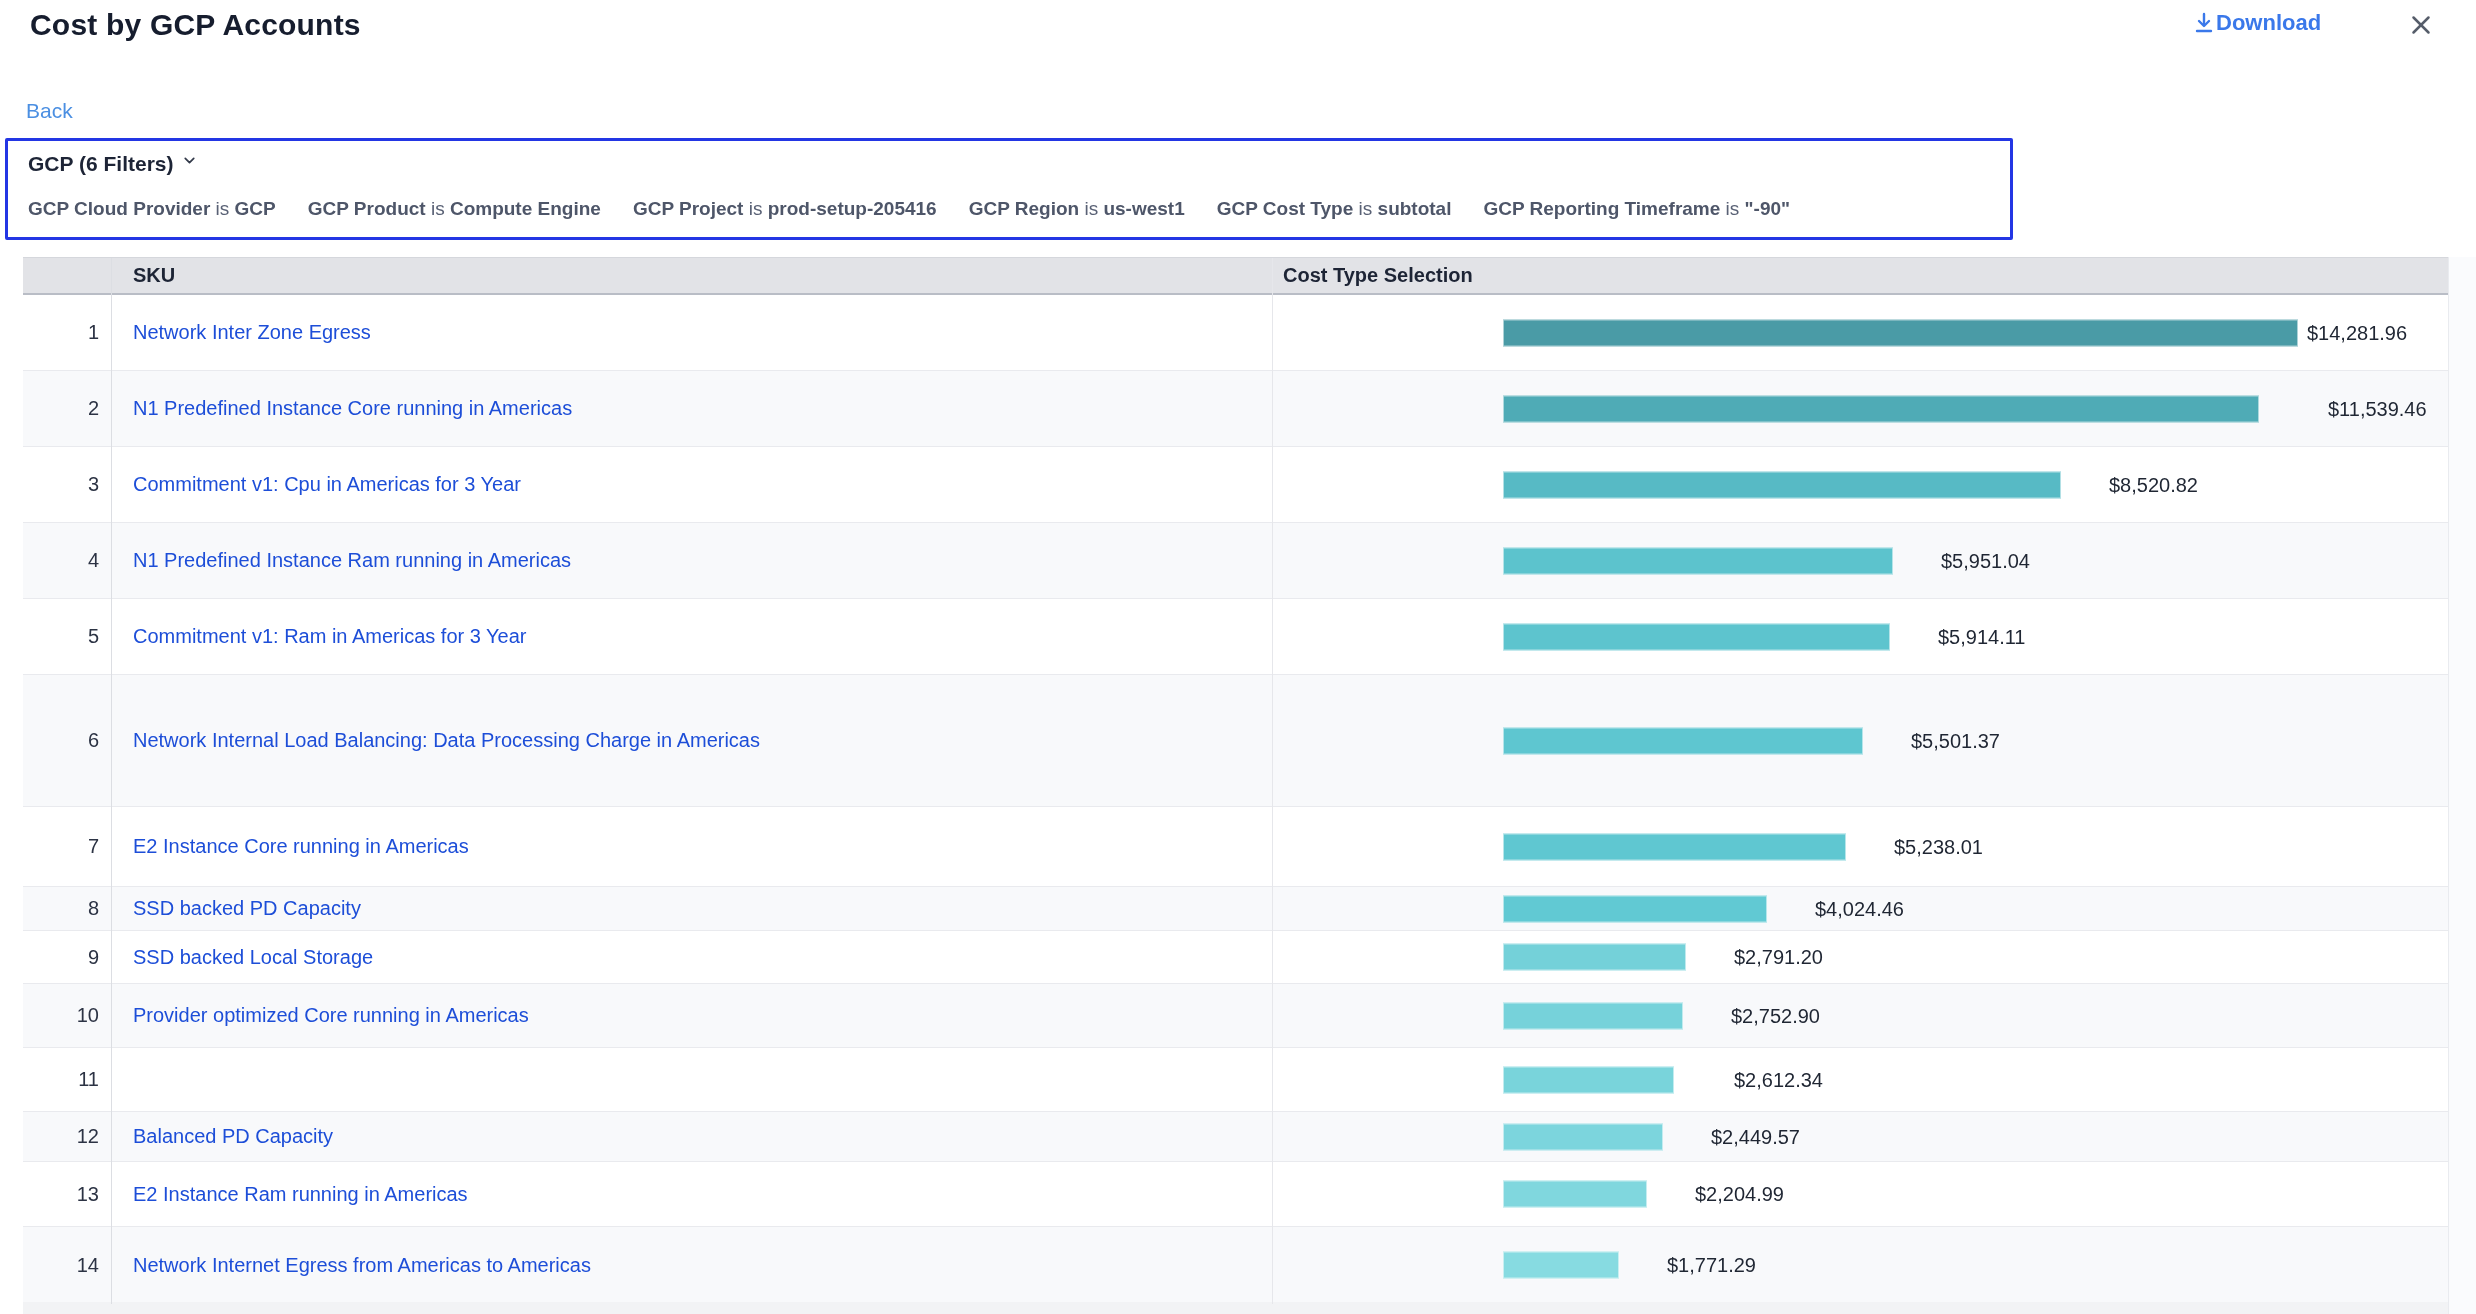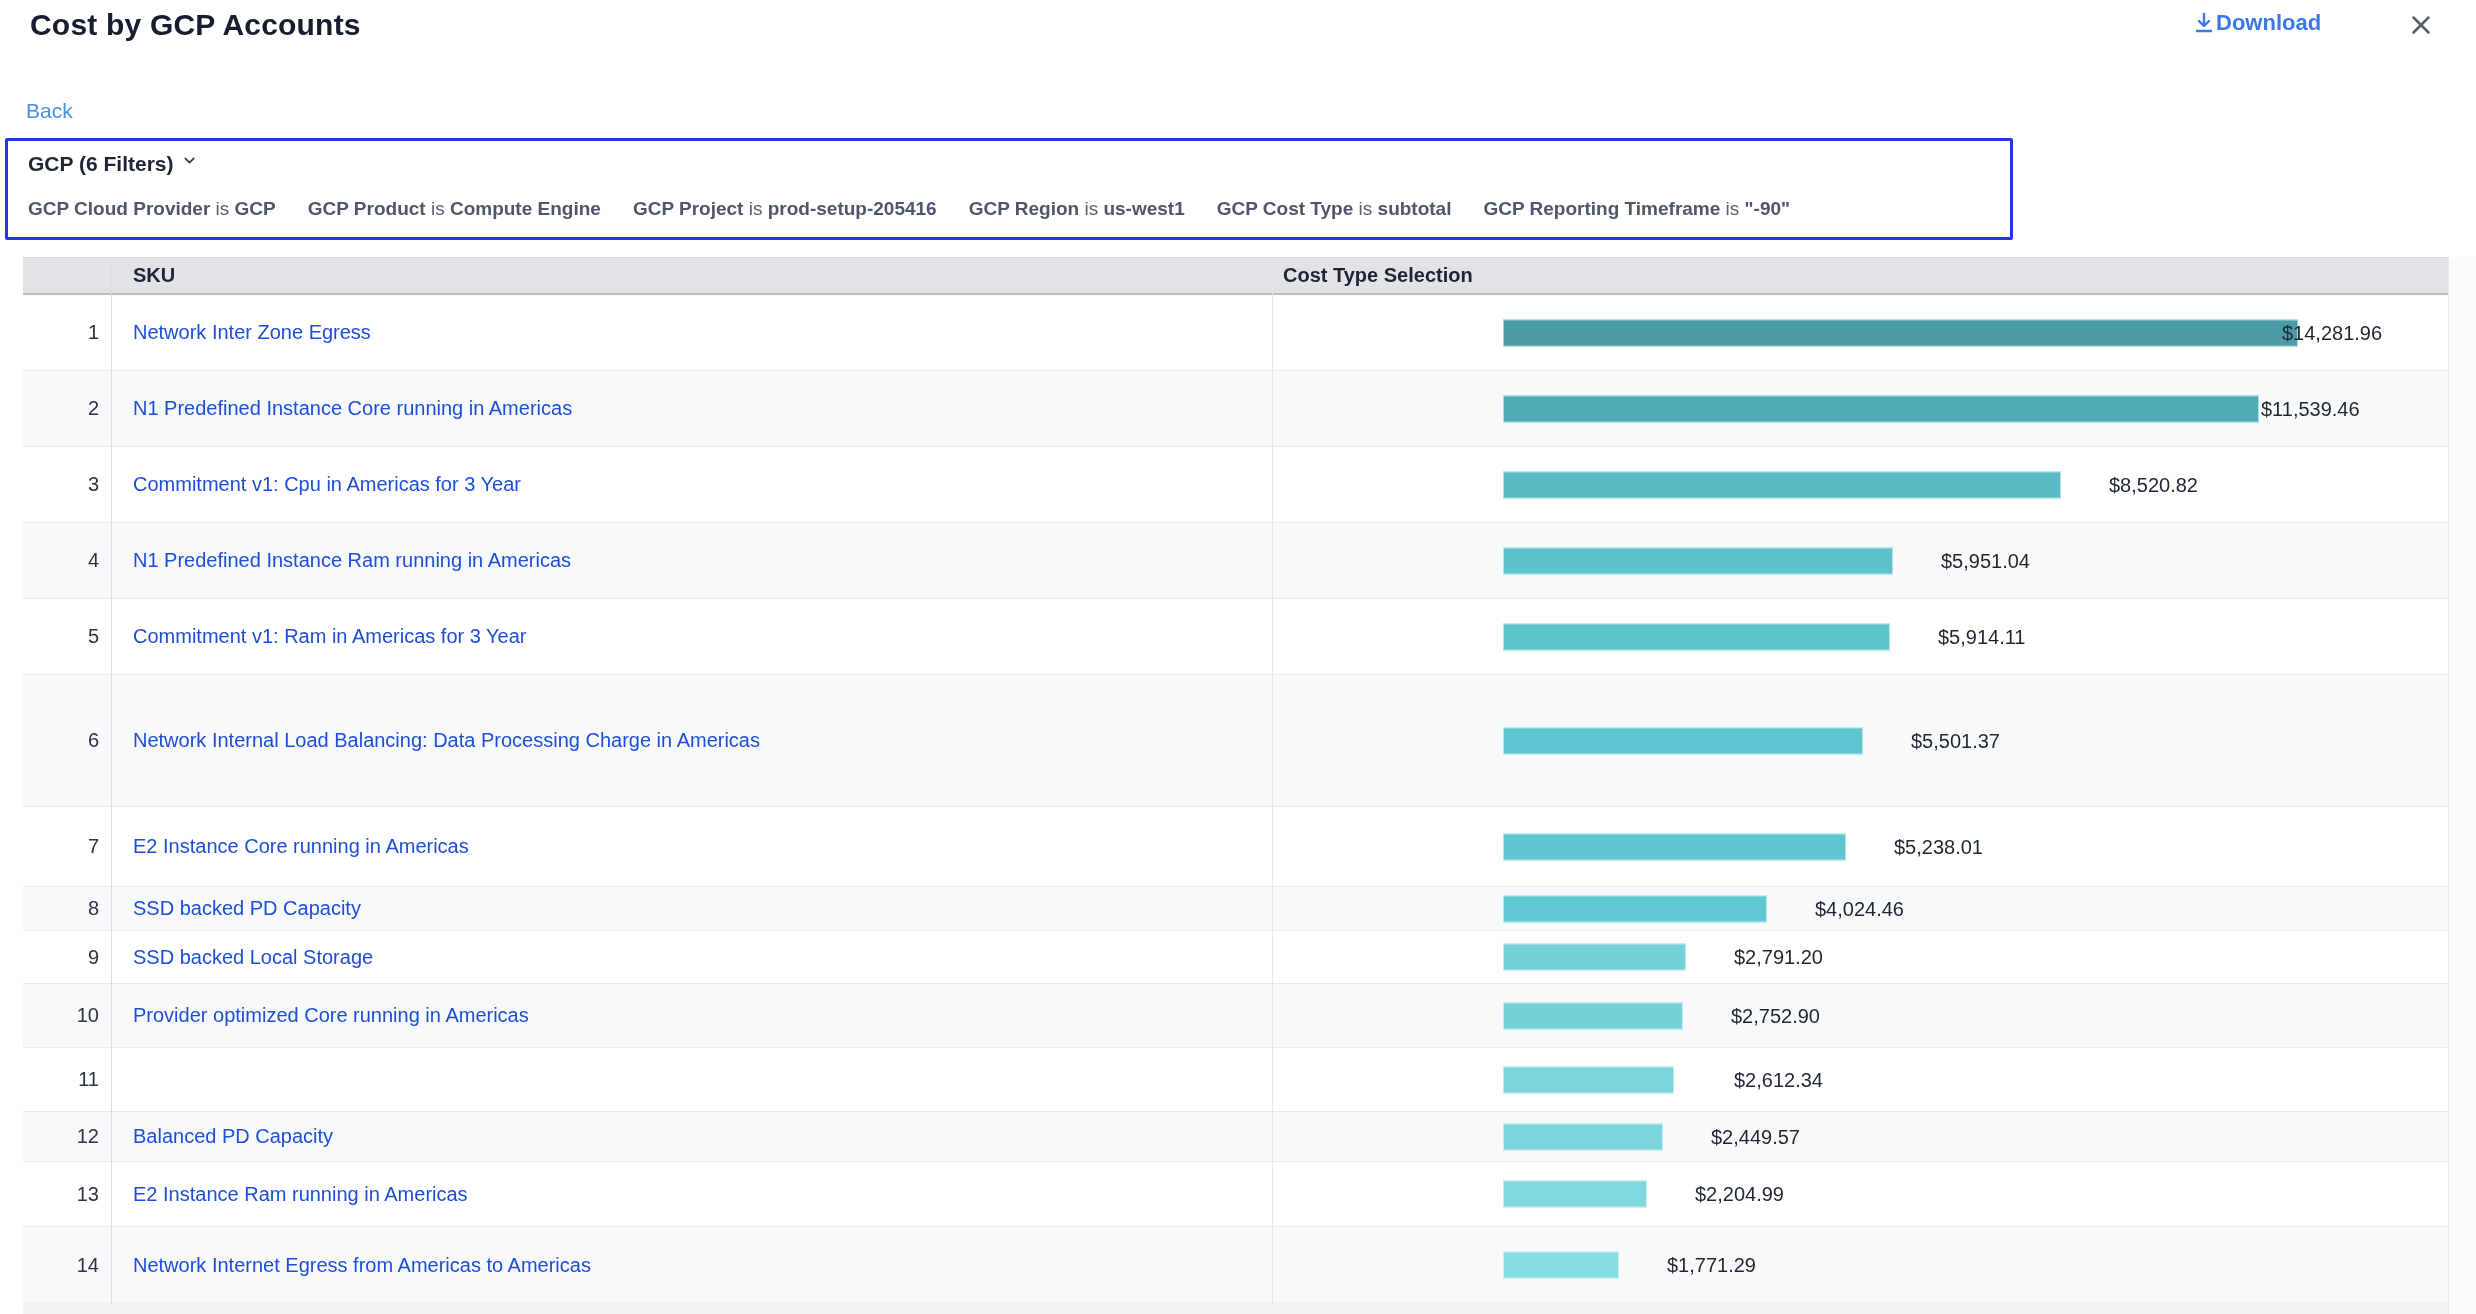--- a/index.html
+++ b/index.html
@@ -149,29 +149,29 @@
   <div class="grid-header">
     <span class="col-head sku">SKU</span>
     <span class="col-head chart">Cost Type Selection</span>
   </div>
   <div id="grid-body">
       <div class="grid-row" style="height: 76px;">
         <div class="cell-num">1</div>
         <div class="cell-sku">Network Inter Zone Egress</div>
         <div class="cell-chart">
           <div class="bar" style="width: 795px; background: rgb(74, 155, 166);"></div>
-          <span class="bar-label" style="left: 1010px; text-align: center;">$14,281.96</span>
+          <span class="bar-label" style="left: 1035px; text-align: center;">$14,281.96</span>
         </div>
       </div>
       <div class="grid-row shaded" style="height: 76px;">
         <div class="cell-num">2</div>
         <div class="cell-sku">N1 Predefined Instance Core running in Americas</div>
         <div class="cell-chart">
           <div class="bar" style="width: 756px; background: rgb(79, 171, 182);"></div>
-          <span class="bar-label" style="left: 989px;">$11,539.46</span>
+          <span class="bar-label" style="left: 1056px;">$11,539.46</span>
         </div>
       </div>
       <div class="grid-row" style="height: 76px;">
         <div class="cell-num">3</div>
         <div class="cell-sku">Commitment v1: Cpu in Americas for 3 Year</div>
         <div class="cell-chart">
           <div class="bar" style="width: 558px; background: rgb(87, 186, 197);"></div>
           <span class="bar-label" style="left: 837px;">$8,520.82</span>
         </div>
       </div>

